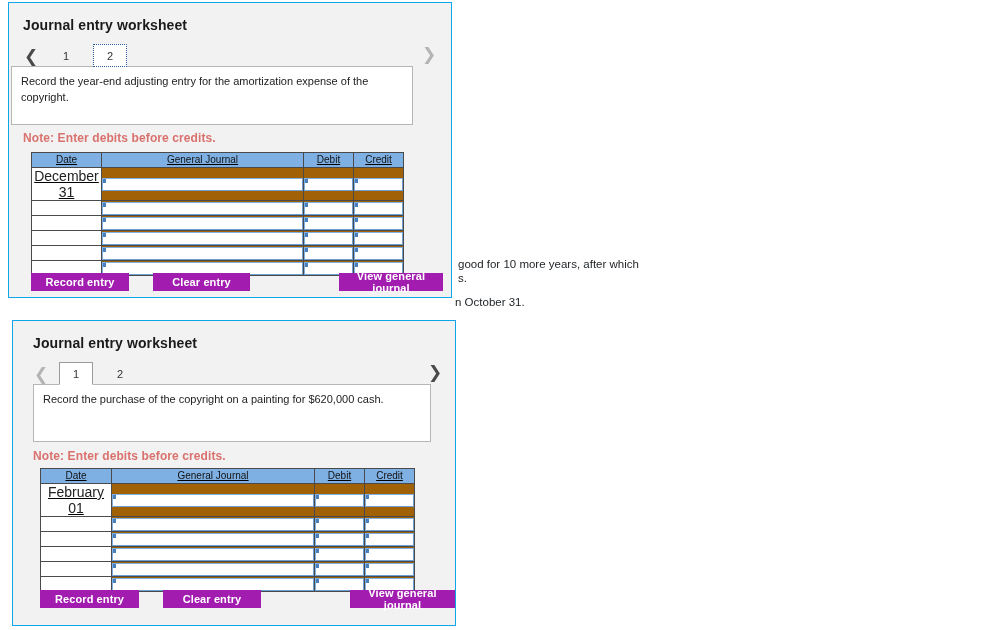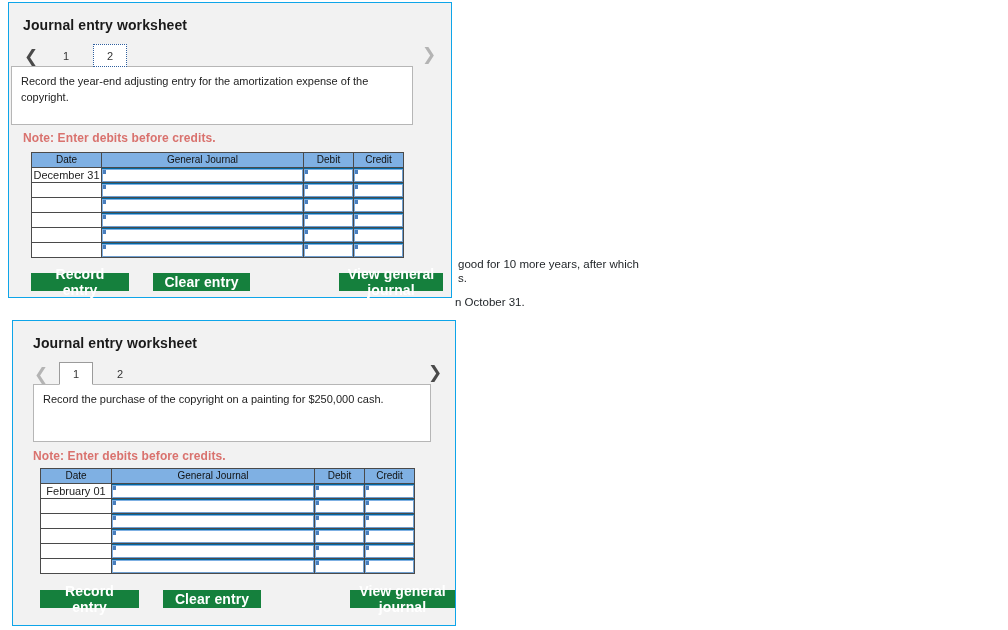--- a/index.html
+++ b/index.html
@@ -83,40 +83,41 @@
     font-size: 12px;
     color: #d9726e;
     font-weight: bold;
     letter-spacing: .1px;
   }
 
   
   table.journal {
     border-collapse: collapse;
     table-layout: fixed;
-    background: #0369a1;
+    background: #a16207;
     border: 1px solid #5f5f5f;
+    text-decoration: underline;
   }
   table.journal th {
     background: #7fb0e3;
     border: 1px solid #4a4a4a;
     font-size: 10px;
     font-weight: normal;
     color: #111;
     text-align: center;
     padding: 1px 0 2px;
   }
   table.journal td {
     border: 1px solid #4a4a4a;
     padding: 0;
     height: 15px;
     vertical-align: middle;
   }
   td.date-cell {
-    font-size: 11px;
+    font-size: 14px;
     color: #222;
     text-align: center;
     background: #fff;
     padding-bottom: 1px;
   }
   td.field-cell { padding: 1px 1px; }
   .field {
     position: relative;
     height: 13px;
     background: #ffffff;
@@ -131,23 +132,23 @@
     width: 3px; height: 4px;
     background: #4a7fbd;
   }
 
   
   .btnrow { position: relative; height: 18px; }
   .btn {
     position: absolute;
     top: 0;
     height: 18px;
-    background: #15803d;
+    background: #a21caf;
     color: #ffffff;
-    font-size: 14px;
+    font-size: 11px;
     font-weight: bold;
     letter-spacing: .1px;
     display: flex; align-items: center; justify-content: center;
     border: none;
     font-family: "Liberation Sans", sans-serif;
     cursor: pointer;
   }
 
   
   .bgtext {
@@ -281,21 +282,21 @@
 
     <div class="panel-title" style="position:absolute; left:20px; top:14px;">Journal entry worksheet</div>
 
     <div class="pager" style="position:absolute; left:20px; top:38px; width:412px;">
       <div class="chev dim">❮</div>
       <div class="tab active">1</div>
       <div class="tab">2</div>
       <div class="chev on chev-right">❯</div>
     </div>
 
-    <div class="prompt" style="position:absolute; left:20px; top:63px; width:398px; height:58px; padding:7px 9px;">Record the purchase of the copyright on a painting for $250,000 cash.</div>
+    <div class="prompt" style="position:absolute; left:20px; top:63px; width:398px; height:58px; padding:7px 9px;">Record the purchase of the copyright on a painting for $620,000 cash.</div>
 
     <div class="note" style="position:absolute; left:20px; top:128px;">Note: Enter debits before credits.</div>
 
     <table class="journal" style="position:absolute; left:27px; top:147px; width:374px;">
       <colgroup>
         <col style="width:71px">
           <col style="width:203px">
           <col style="width:50px">
           <col style="width:50px">
       </colgroup>

